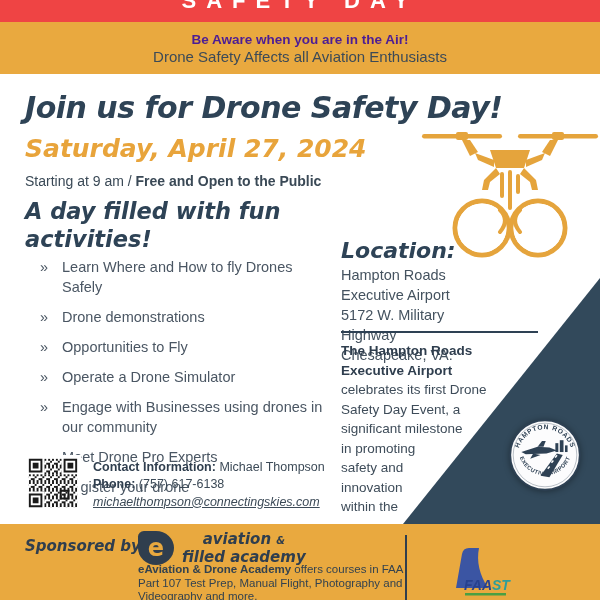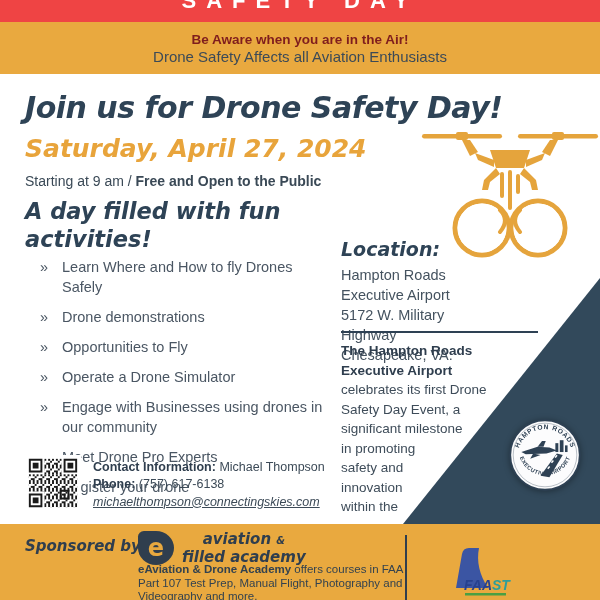--- a/index.html
+++ b/index.html
@@ -11,21 +11,21 @@
   }
   
   #topbar { position:absolute; left:0; top:0; width:600px; height:22px;
     background:#ef4444; overflow:hidden; }
   #topbar .cut-title { position:absolute; top:-12px; left:0; right:0; text-align:center;
     color:#fff; font-weight:bold; font-size:22px; letter-spacing:10px;
     font-family:"Liberation Sans", sans-serif; white-space:nowrap; }
   
   #banner { position:absolute; left:0; top:22px; width:600px; height:52px;
     background:#E9A93F; text-align:center; padding-top:9px; }
-  #banner .l1 { font-weight:bold; font-size:13.5px; color:#7f1d1d; line-height:17px; }
+  #banner .l1 { font-weight:bold; font-size:13.5px; color:#4c1d95; line-height:17px; }
   #banner .l2 { font-size:15px; color:#3C4A57; line-height:17px; }
   
   #main { position:absolute; left:0; top:74px; width:480px; height:450px; background:#fff; }
   .wedge { position:absolute; left:403px; top:204px; width:197px; height:246px;
     background:#32495B; clip-path:polygon(100% 0, 100% 100%, 0 100%); }
   .headline { position:absolute; left:25px; top:16px; width:480px;
     font-family:"DejaVu Sans", sans-serif; font-weight:bold; font-style:italic;
     font-size:30px; color:#2E4356; letter-spacing:-0.5px; }
   .dateline { position:absolute; left:25px; top:60px; width:420px;
     font-family:"DejaVu Sans", sans-serif; font-weight:bold; font-style:italic;
@@ -42,21 +42,21 @@
   
   .contact-row { position:absolute; left:25px; top:381px; display:flex; gap:12px;align-items:flex-end; }
   .qr { width:56px; height:56px; background:#fff; }
   .contact-text { padding-top:3px; font-size:12.5px; line-height:17.5px; color:#3C4A57; }
   .contact-text .lbl { font-weight:bold; color:#2F3E4E; }
   .contact-text a { font-style:italic; color:#3C4A57; text-decoration:underline; }
   
   .drone-art { position:absolute; left:420px; top:46px; }
   .loc-heading { position:absolute; left:341px; top:164px;
     font-family:"DejaVu Sans", sans-serif; font-weight:bold; font-style:italic;
-    font-size:19px; color:#2E4356; }
+    font-size:22px; color:#2E4356; }
   .loc-address { position:absolute; left:341px; top:191px; font-size:14.5px;
     line-height:20px; color:#44525F; }
   .divider { position:absolute; left:341px; top:257px; width:197px; height:2px;
     background:#2E4154; }
   .about { position:absolute; left:341px; top:267px; width:202px;
     font-size:13.5px; line-height:19.5px; color:#3E4C59; }
   .about .spacer { float:right; width:150px; height:190px;
     shape-outside:polygon(150px 10px, 6px 190px, 150px 190px); shape-margin:7px; }
   .about .b { font-weight:bold; color:#2F3E4E; }
   .seal { position:absolute; left:508px; top:344px; width:74px; height:74px;

